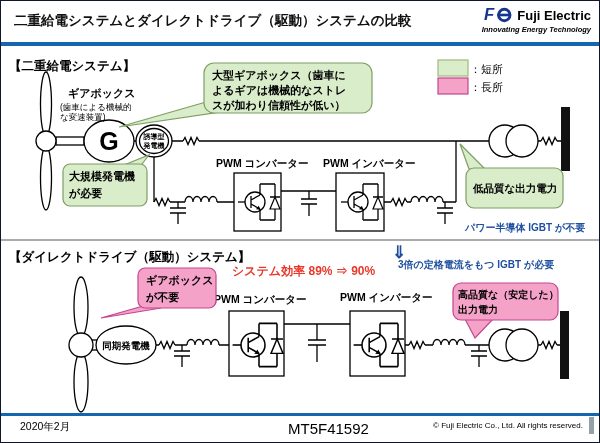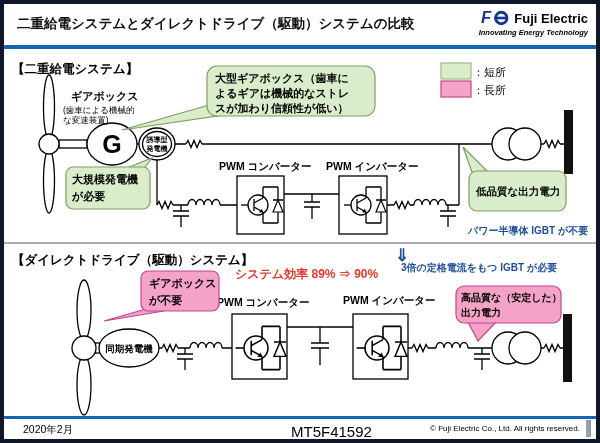--- a/index.html
+++ b/index.html
@@ -1,16 +1,16 @@
 <!DOCTYPE html>
 <html><head>
 <meta charset="utf-8">
 <style>
   html,body{margin:0;padding:0;background:#e8e8e8;}
-  .slide{position:relative;width:600px;height:443px;background:#fff;border:4px solid #0f172a;
+  .slide{position:relative;width:600px;height:443px;background:#fff;border:1px solid #0f172a;
          box-sizing:border-box;overflow:hidden;font-family:"Liberation Sans",sans-serif;}
   .abs{position:absolute;}
   .page-title{top:11px;left:13px;font-size:13.5px;font-weight:700;color:#111;}
   .rule{left:0;width:600px;background:#1467ae;}
   .rule-top{top:41px;height:4px;}
   .rule-bot{top:412px;height:3px;}
   .logo{top:4px;right:8px;text-align:right;}
   .logo-row{display:flex;align-items:center;justify-content:flex-end;gap:3px;}
   .logo-brand{font-size:13px;font-weight:700;color:#000;}
   .logo-tag{font-size:7.5px;font-weight:700;font-style:italic;color:#000;margin-top:0px;}

